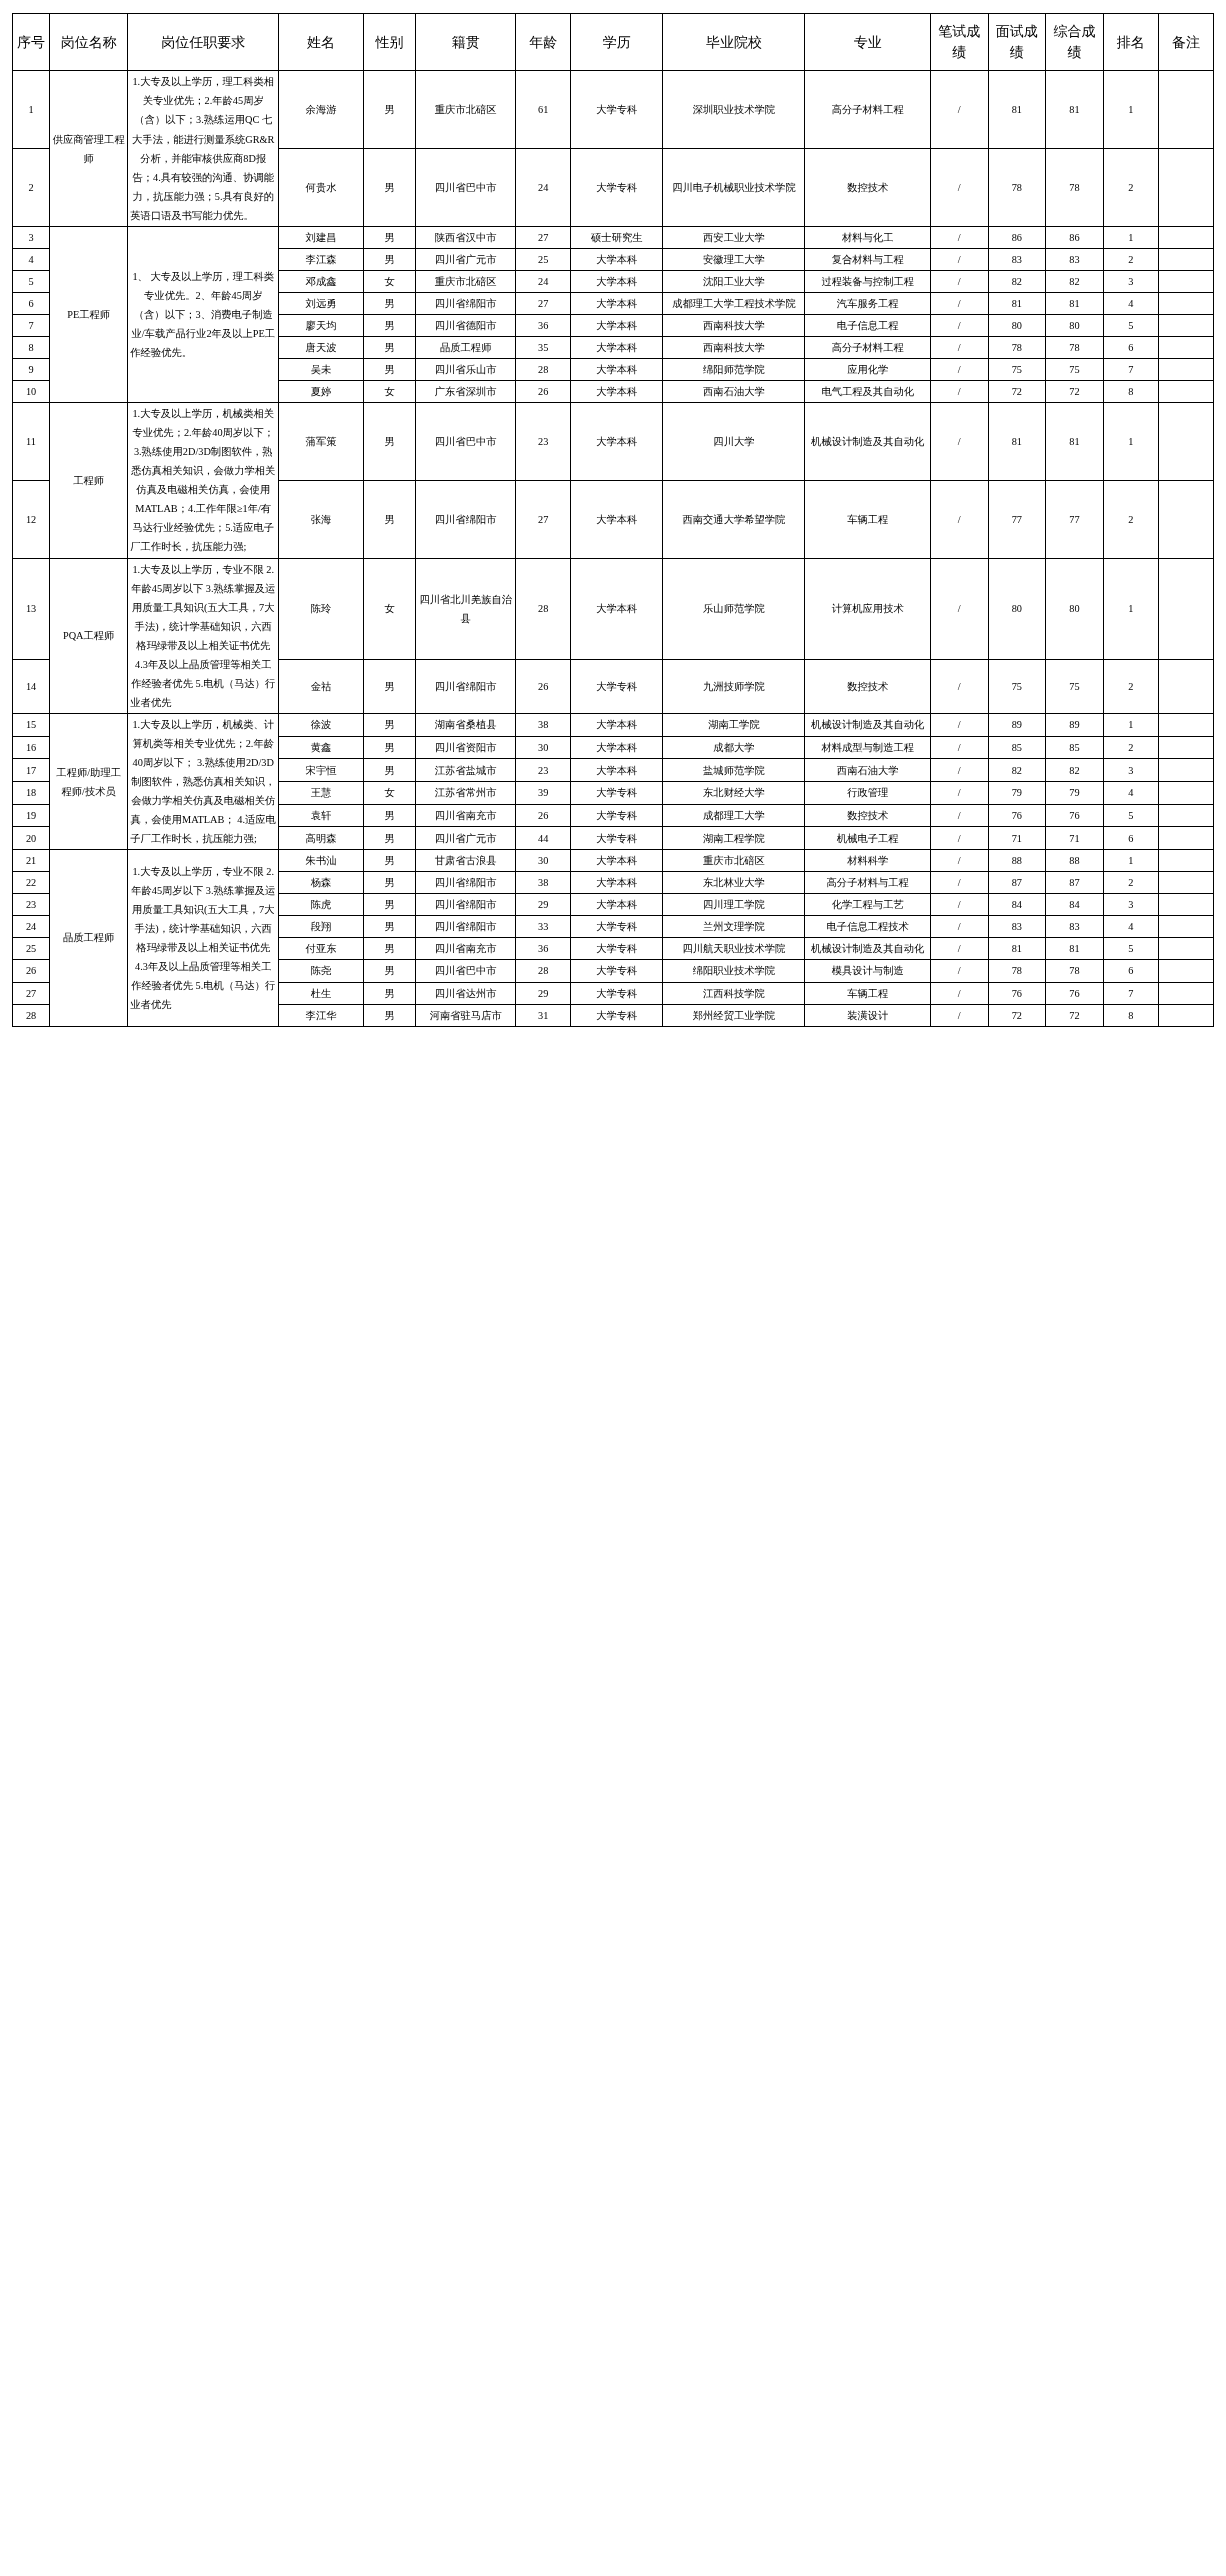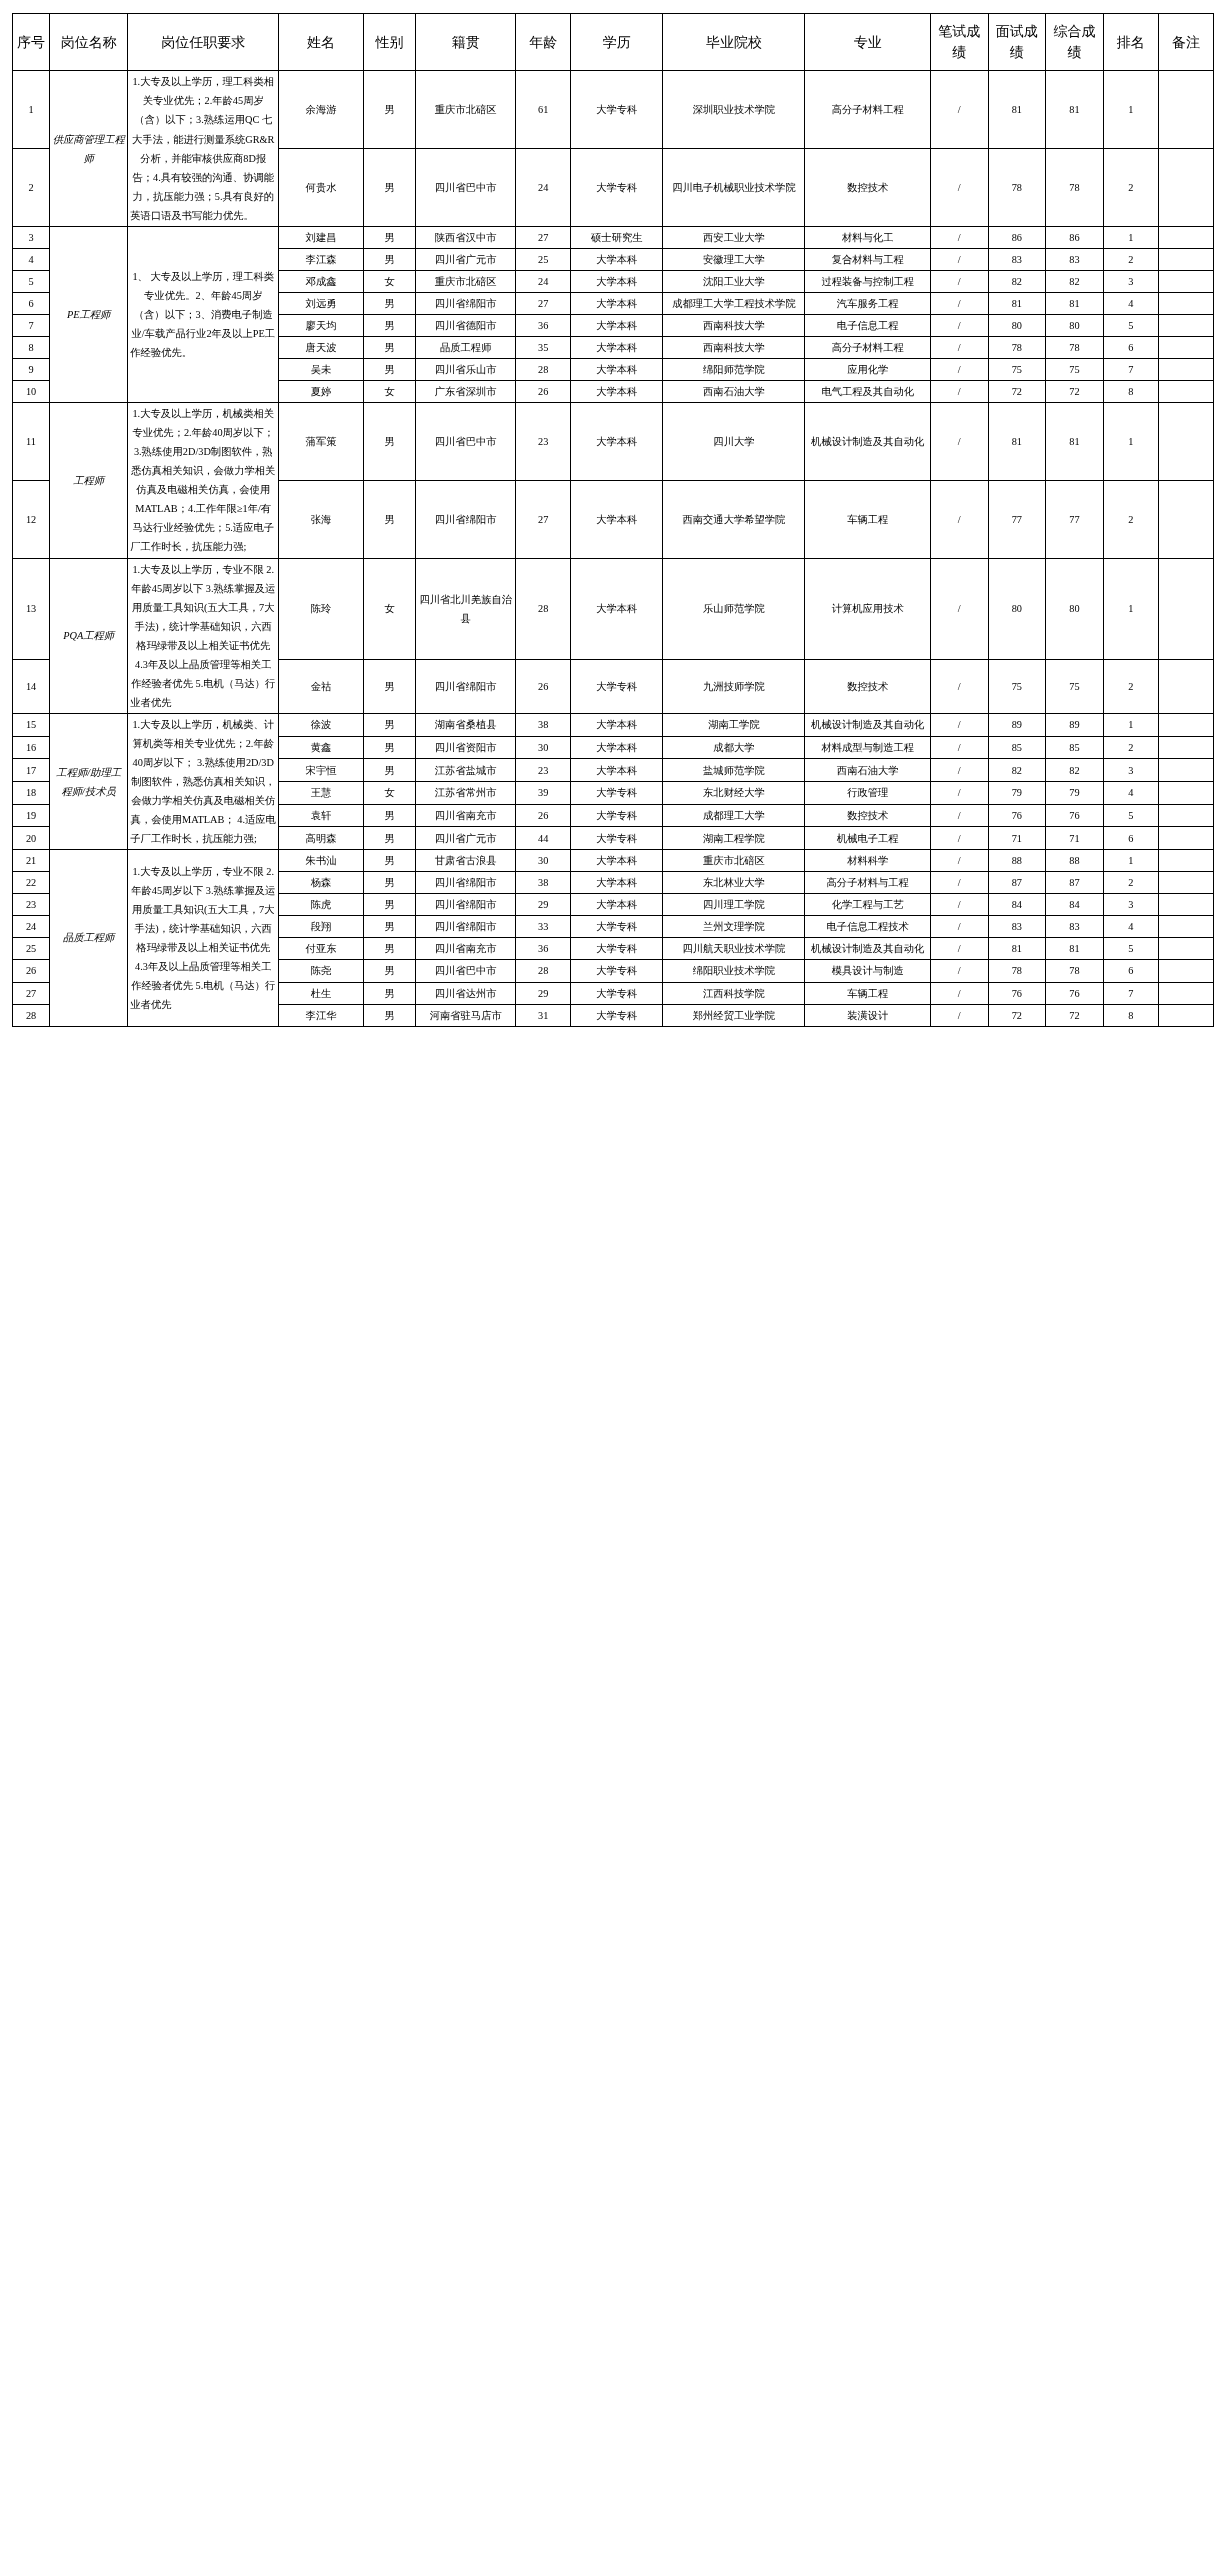--- a/index.html
+++ b/index.html
@@ -55,21 +55,20 @@
     vertical-align: middle;
     line-height: 2.45;
     padding: 3.1px 7.2px;
     font-size: 10.3px;
     margin-left: 32px;
   }
   td.post {
     font-size: 10.3px;
     line-height: 2.3;
     padding: 2.1px 3.1px;
-    font-style: italic;
   }
   td.idx { font-size: 10.3px; }
   td.num { font-size: 10.3px; }
   td.slash { font-size: 10.8px; }
   td.nowrapish { white-space: normal; }
 
   
   col.c-seq      { width: 29px; }
   col.c-post     { width: 61px; }
   col.c-req      { width: 118px; }

